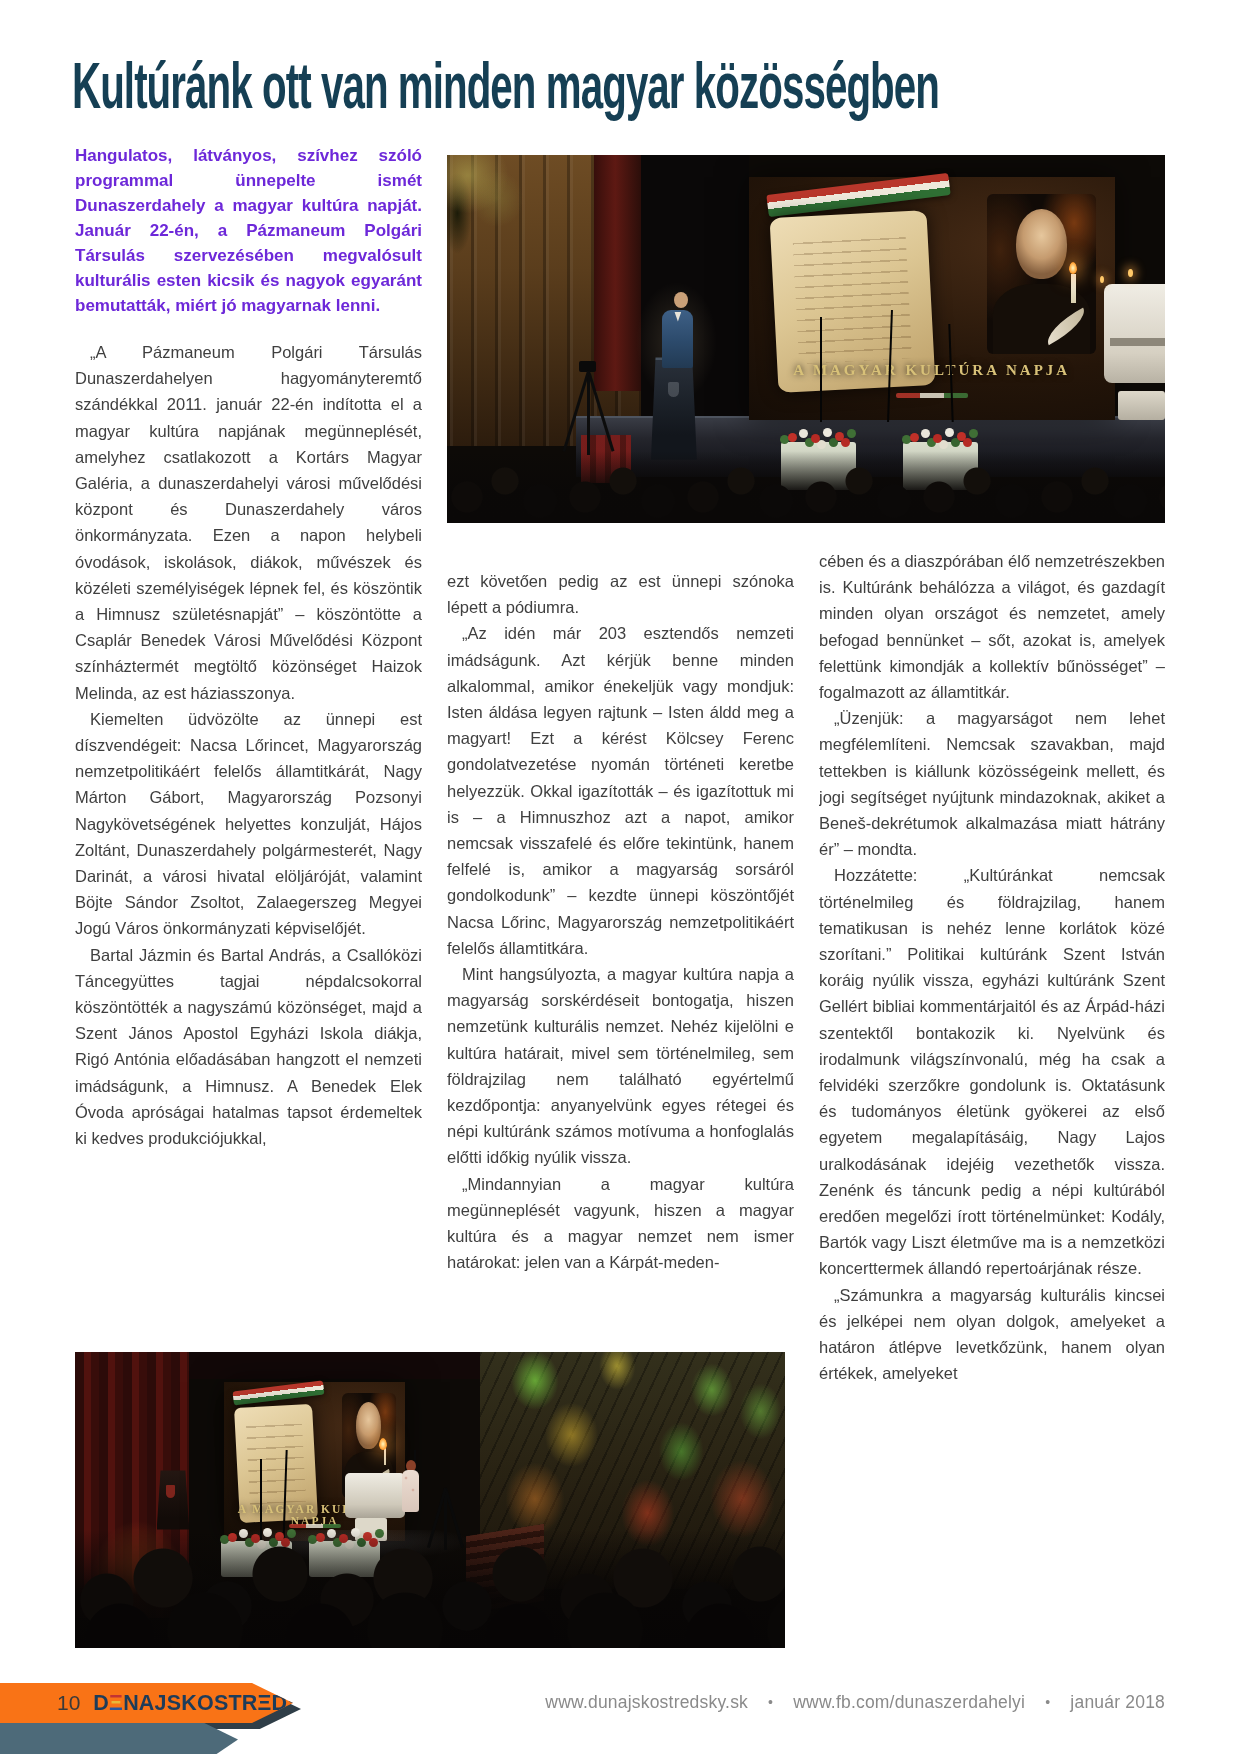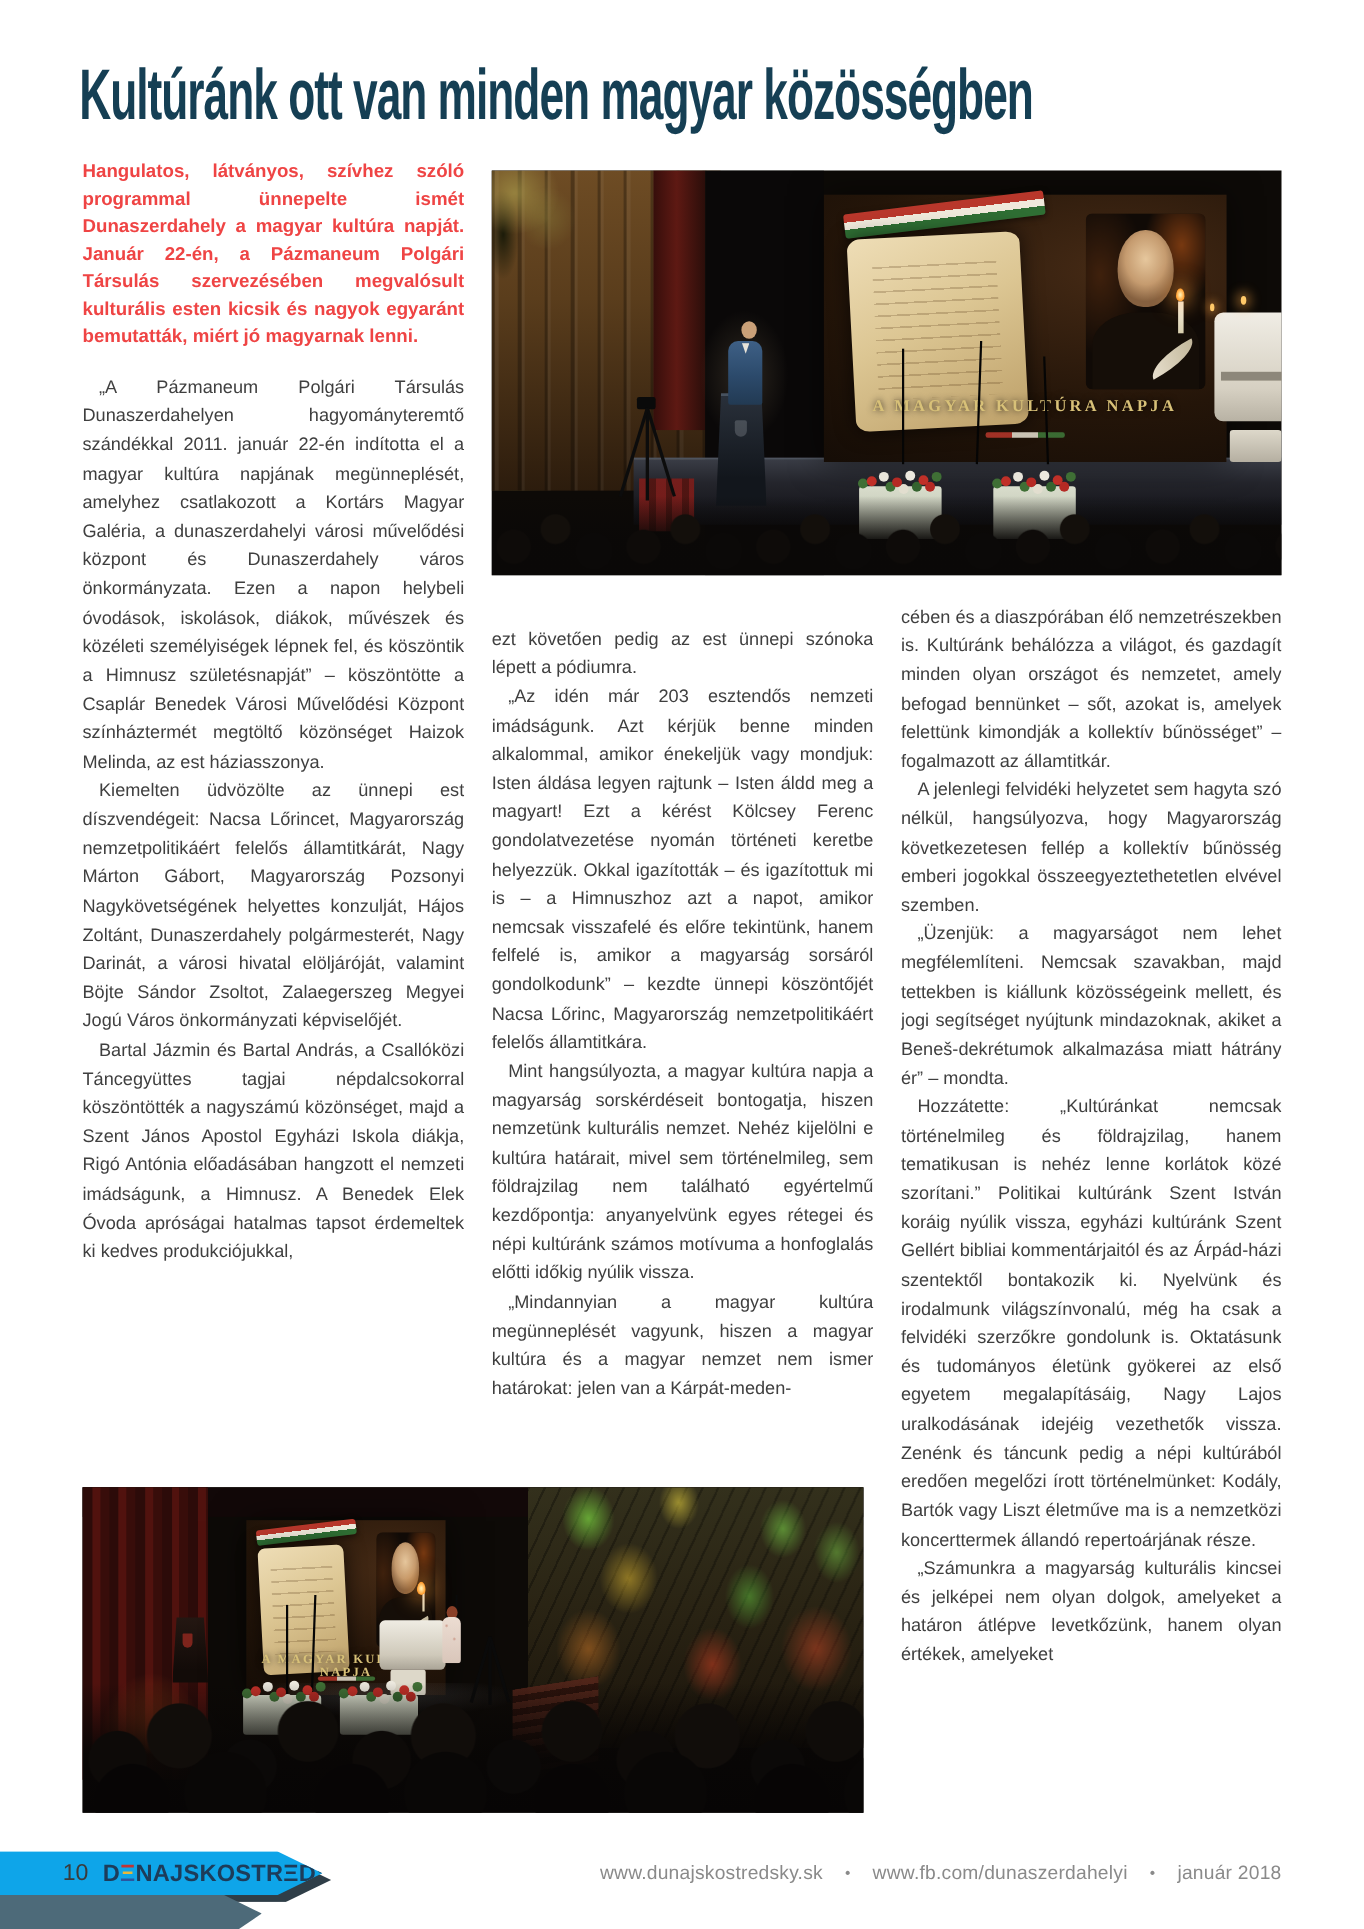--- a/index.html
+++ b/index.html
@@ -12,21 +12,21 @@
          transform:scaleX(.62);transform-origin:0 50%;}
 
   
   .col{position:absolute;width:347px;font-size:16.5px;line-height:26.2px;
        text-align:justify;color:#3f3f3f;overflow:hidden;}
   #col-left{left:75px;top:143px;height:1192px;}
   #col-mid{left:447px;top:548px;height:792px;margin-top:20px;}
   #col-right{left:819px;top:548px;width:346px;height:1124px;}
   .col p{margin:0;text-indent:15px;}
   .col p.cont{text-indent:0;}
-  .lead{font-weight:700;color:#ef4444;font-size:17px;line-height:25px;
+  .lead{font-weight:700;color:#6d28d9;font-size:17px;line-height:25px;
         margin:0 0 21px 0 !important;text-indent:0 !important;}
 
   
   .photo{position:absolute;overflow:hidden;background:#0d0a07;}
   #photo-top{left:447px;top:155px;width:718px;height:368px;}
   #photo-bottom{left:75px;top:1352px;width:710px;height:296px;}
 
   
   .screen{position:absolute;
     background:radial-gradient(120% 95% at 72% 28%,#452a15 0%,#241509 55%,#140c06 100%);
@@ -198,21 +198,21 @@
     background-image:
       radial-gradient(circle at 45px 48px,#070505 34px,rgba(7,5,5,0) 35px),
       radial-gradient(circle at 130px 40px,#090706 37px,rgba(9,7,6,0) 38px);
     background-size:200px 64px,200px 64px;background-repeat:repeat-x;}
 
   
   .footer-shadow{position:absolute;left:7px;top:1689px;width:294px;height:40px;background:#2f3e48;
     clip-path:polygon(0 0,86% 0,100% 50%,86% 100%,0 100%);}
   .footer-slate{position:absolute;left:0;top:1722px;width:238px;height:32px;background:#4d6a79;
     clip-path:polygon(0 0,85% 0,100% 55%,91% 100%,0 100%);}
-  .footer-yellow{position:absolute;left:0;top:1683px;width:293px;height:40px;background:#0ea5e9;
+  .footer-yellow{position:absolute;left:0;top:1683px;width:293px;height:40px;background:#f97316;
     clip-path:polygon(0 0,86% 0,100% 50%,86% 100%,0 100%);
     display:flex;align-items:center;}
   .footer-pagenum{margin-left:57px;font-size:21px;color:#3a3a3a;}
   .footer-logo{margin-left:13px;font-size:21.5px;font-weight:700;color:#1d3c5a;letter-spacing:.2px;white-space:nowrap;}
   .logo-crest{background:linear-gradient(180deg,#c23333 0 35%,#e8b83a 35% 58%,#2a56a0 58% 100%);
     -webkit-background-clip:text;background-clip:text;color:transparent;font-weight:800;}
   .footer-suffix{margin-left:7px;font-size:21px;font-weight:400;color:#2e3e49;}
   .footer-links{position:absolute;top:1692px;right:75px;font-size:17.5px;color:#8a8a8a;
     letter-spacing:.2px;white-space:nowrap;}
   .footer-links .sep{display:inline-block;margin:0 15px;color:#8a8a8a;font-size:14px;vertical-align:1px;}
@@ -276,21 +276,20 @@
 
   <div class="col" id="col-mid">
     <p class="cont">ezt követően pedig az est ünnepi szónoka lépett a pódiumra.</p>
     <p>„Az idén már 203 esztendős nemzeti imádságunk. Azt kérjük benne minden alkalommal, amikor énekeljük vagy mondjuk: Isten áldása legyen rajtunk – Isten áldd meg a magyart! Ezt a kérést Kölcsey Ferenc gondolatvezetése nyomán történeti keretbe helyezzük. Okkal igazították – és igazítottuk mi is – a Himnuszhoz azt a napot, amikor nemcsak visszafelé és előre tekintünk, hanem felfelé is, amikor a magyarság sorsáról gondolkodunk” – kezdte ünnepi köszöntőjét Nacsa Lőrinc, Magyarország nemzetpolitikáért felelős államtitkára.</p>
     <p>Mint hangsúlyozta, a magyar kultúra napja a magyarság sorskérdéseit bontogatja, hiszen nemzetünk kulturális nemzet. Nehéz kijelölni e kultúra határait, mivel sem történelmileg, sem földrajzilag nem található egyértelmű kezdőpontja: anyanyelvünk egyes rétegei és népi kultúránk számos motívuma a honfoglalás előtti időkig nyúlik vissza.</p>
     <p>„Mindannyian a magyar kultúra megünneplését vagyunk, hiszen a magyar kultúra és a magyar nemzet nem ismer határokat: jelen van a Kárpát-meden-</p>
   </div>
 
   <div class="col" id="col-right">
     <p class="cont">cében és a diaszpórában élő nemzetrészekben is. Kultúránk behálózza a világot, és gazdagít minden olyan országot és nemzetet, amely befogad bennünket – sőt, azokat is, amelyek felettünk kimondják a kollektív bűnösséget” – fogalmazott az államtitkár.</p>
-    <p>A jelenlegi felvidéki helyzetet sem hagyta szó nélkül, hangsúlyozva, hogy Magyarország következetesen fellép a kollektív bűnösség emberi jogokkal összeegyeztethetetlen elvével szemben.</p>
     <p>„Üzenjük: a magyarságot nem lehet megfélemlíteni. Nemcsak szavakban, majd tettekben is kiállunk közösségeink mellett, és jogi segítséget nyújtunk mindazoknak, akiket a Beneš-dekrétumok alkalmazása miatt hátrány ér” – mondta.</p>
     <p>Hozzátette: „Kultúránkat nemcsak történelmileg és földrajzilag, hanem tematikusan is nehéz lenne korlátok közé szorítani.” Politikai kultúránk Szent István koráig nyúlik vissza, egyházi kultúránk Szent Gellért bibliai kommentárjaitól és az Árpád-házi szentektől bontakozik ki. Nyelvünk és irodalmunk világszínvonalú, még ha csak a felvidéki szerzőkre gondolunk is. Oktatásunk és tudományos életünk gyökerei az első egyetem megalapításáig, Nagy Lajos uralkodásának idejéig vezethetők vissza. Zenénk és táncunk pedig a népi kultúrából eredően megelőzi írott történelmünket: Kodály, Bartók vagy Liszt életműve ma is a nemzetközi koncerttermek állandó repertoárjának része.</p>
     <p>„Számunkra a magyarság kulturális kincsei és jelképei nem olyan dolgok, amelyeket a határon átlépve levetkőzünk, hanem olyan értékek, amelyeket</p>
   </div>
 
   <div class="photo" id="photo-bottom">
     <div class="b-topband"></div>
     <div class="b-curtain"></div>
     <div class="b-podium"></div>
     <div class="screen">

